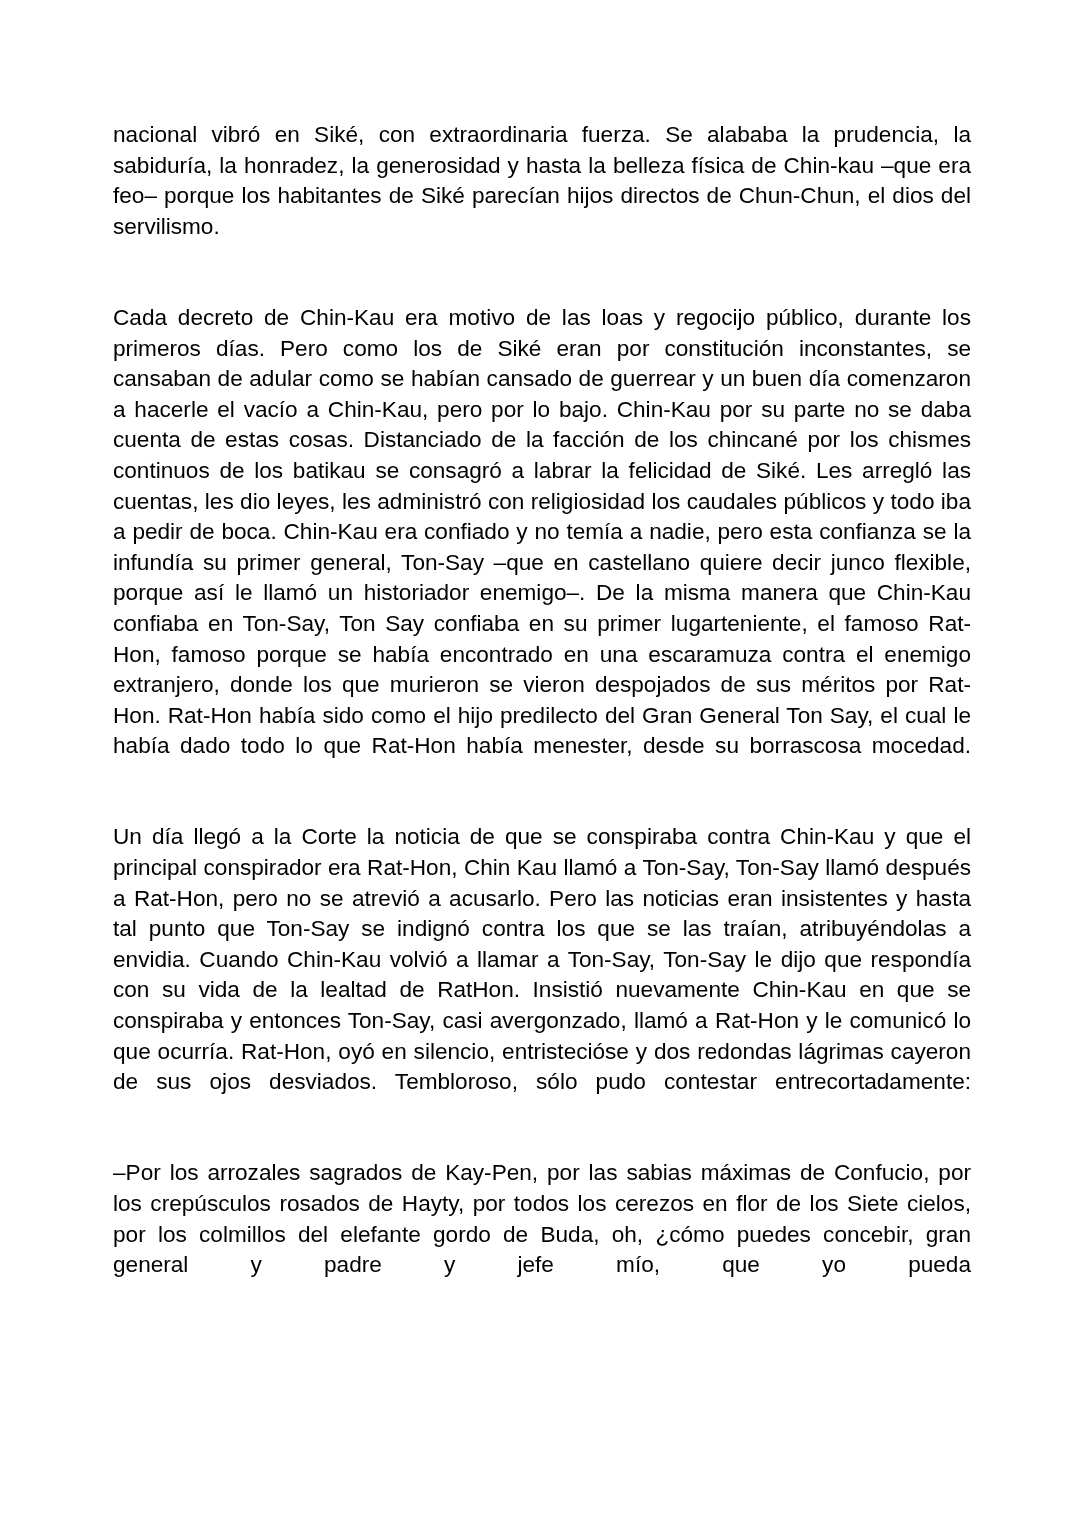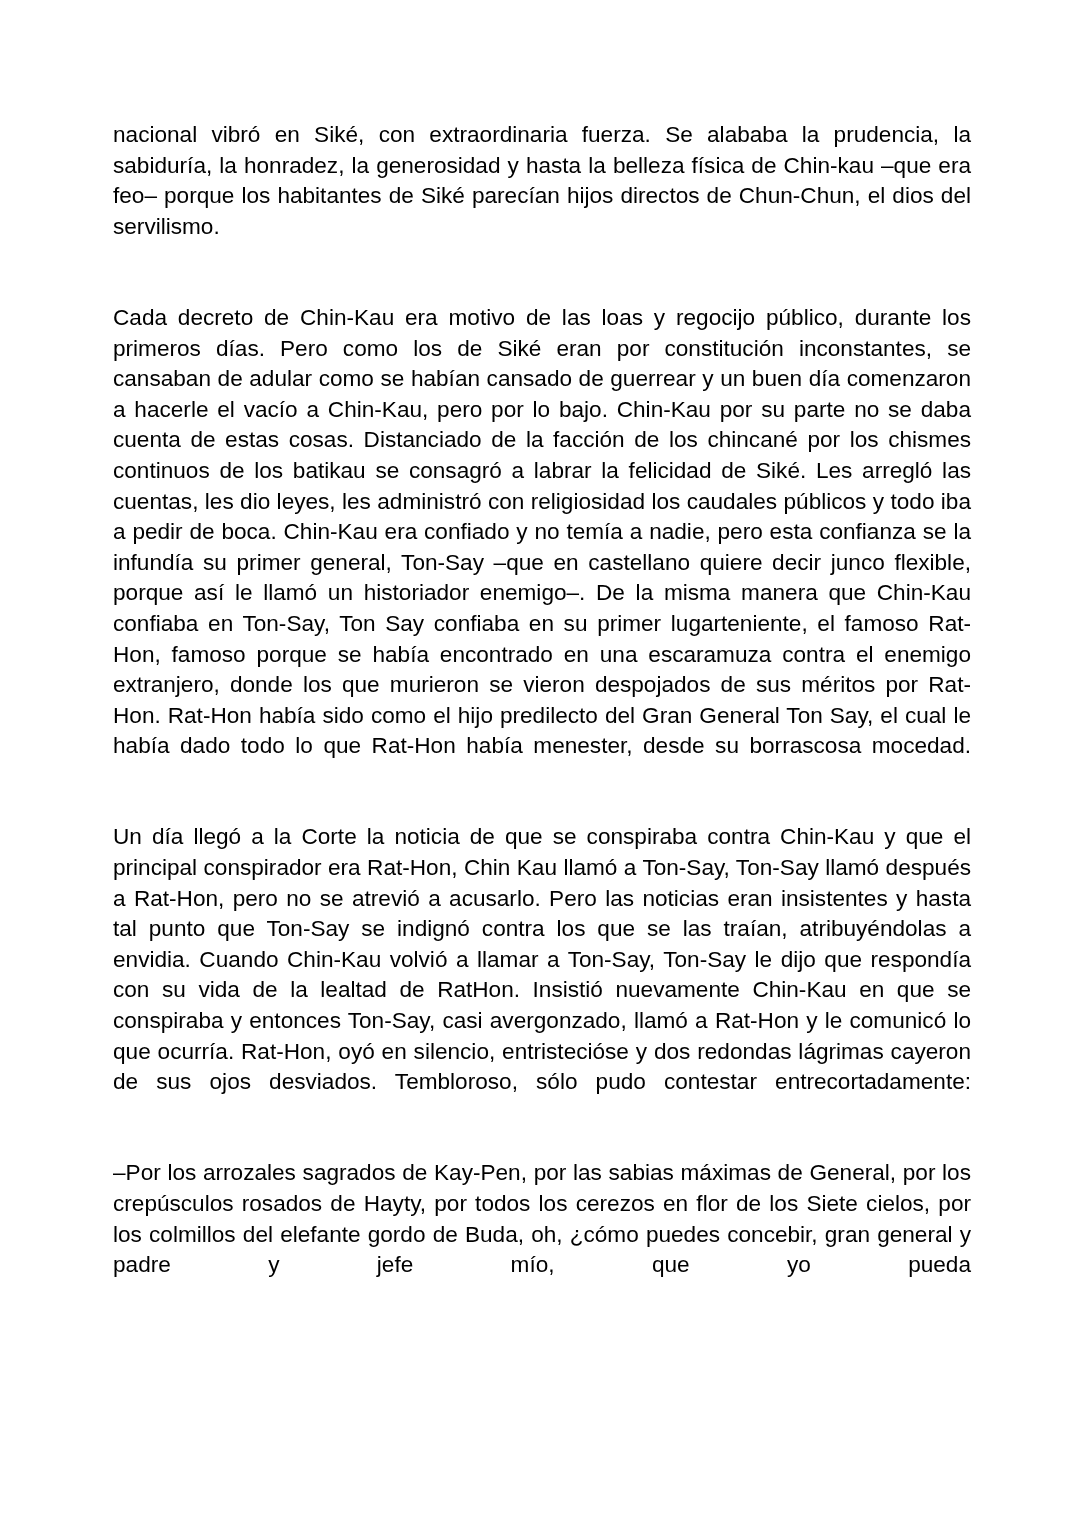--- a/index.html
+++ b/index.html
@@ -62,18 +62,18 @@
 <div class="page">
 
   <div class="text-column">
 
     <p class="para">nacional vibró en Siké, con extraordinaria fuerza. Se alababa la prudencia, la sabiduría, la honradez, la generosidad y hasta la belleza física de Chin-kau –que era feo– porque los habitantes de Siké parecían hijos directos de Chun-Chun, el dios del servilismo.</p>
 
     <p class="para">Cada decreto de Chin-Kau era motivo de las loas y regocijo público, durante los primeros días. Pero como los de Siké eran por constitución inconstantes, se cansaban de adular como se habían cansado de guerrear y un buen día comenzaron a hacerle el vacío a Chin-Kau, pero por lo bajo. Chin-Kau por su parte no se daba cuenta de estas cosas. Distanciado de la facción de los chincané por los chismes continuos de los batikau se consagró a labrar la felicidad de Siké. Les arregló las cuentas, les dio leyes, les administró con religiosidad los caudales públicos y todo iba a pedir de boca. Chin-Kau era confiado y no temía a nadie, pero esta confianza se la infundía su primer general, Ton-Say –que en castellano quiere decir junco flexible, porque así le llamó un historiador enemigo–. De la misma manera que Chin-Kau confiaba en Ton-Say, Ton Say confiaba en su primer lugarteniente, el famoso Rat-Hon, famoso porque se había encontrado en una escaramuza contra el enemigo extranjero, donde los que murieron se vieron despojados de sus méritos por Rat-Hon. Rat-Hon había sido como el hijo predilecto del Gran General Ton Say, el cual le había dado todo lo que Rat-Hon había menester, desde su borrascosa mocedad.</p>
 
     <p class="para">Un día llegó a la Corte la noticia de que se conspiraba contra Chin-Kau y que el principal conspirador era Rat-Hon, Chin Kau llamó a Ton-Say, Ton-Say llamó después a Rat-Hon, pero no se atrevió a acusarlo. Pero las noticias eran insistentes y hasta tal punto que Ton-Say se indignó contra los que se las traían, atribuyéndolas a envidia. Cuando Chin-Kau volvió a llamar a Ton-Say, Ton-Say le dijo que respondía con su vida de la lealtad de RatHon. Insistió nuevamente Chin-Kau en que se conspiraba y entonces Ton-Say, casi avergonzado, llamó a Rat-Hon y le comunicó lo que ocurría. Rat-Hon, oyó en silencio, entristecióse y dos redondas lágrimas cayeron de sus ojos desviados. Tembloroso, sólo pudo contestar entrecortadamente:</p>
 
-    <p class="para">–Por los arrozales sagrados de Kay-Pen, por las sabias máximas de General, por los crepúsculos rosados de Hayty, por todos los cerezos en flor de los Siete cielos, por los colmillos del elefante gordo de Buda, oh, ¿cómo puedes concebir, gran general y padre y jefe mío, que yo pueda</p>
+    <p class="para">–Por los arrozales sagrados de Kay-Pen, por las sabias máximas de Confucio, por los crepúsculos rosados de Hayty, por todos los cerezos en flor de los Siete cielos, por los colmillos del elefante gordo de Buda, oh, ¿cómo puedes concebir, gran general y padre y jefe mío, que yo pueda</p>
 
   </div>
 
 
 </div>
 
 </body></html>

